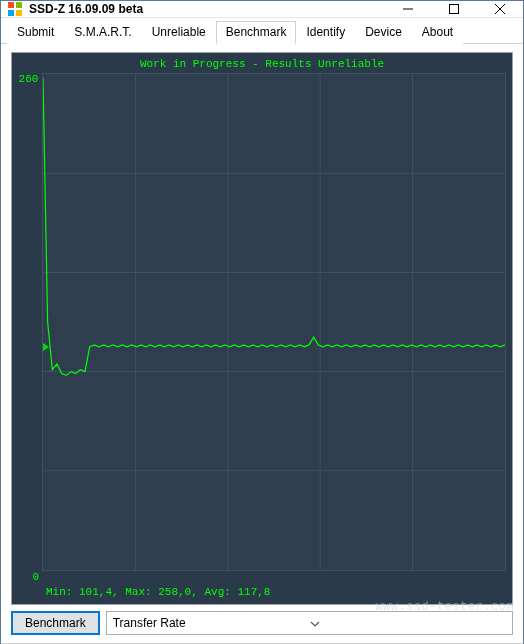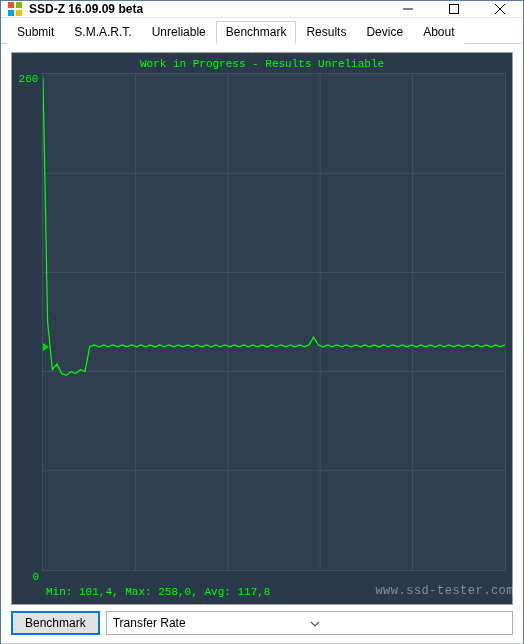--- a/index.html
+++ b/index.html
@@ -154,21 +154,21 @@
     border-top: 1px solid #d0d0d0;
     display: flex;
     align-items: center;
     padding: 2px 6px;
     gap: 6px;
     background: #f0f0f0;
   }
   .watermark {
     position: absolute;
     right: 10px;
-    bottom: 46px;
+    bottom: 30px;
     font-family: "Courier New", monospace;
     font-size: 12px;
     color: rgba(200,210,220,0.55);
     letter-spacing: 0.5px;
     pointer-events: none;
   }
 </style>
 </head>
 <body>
 
@@ -201,21 +201,21 @@
           </svg>
       </div>
     </div>
   </div>
 
   <div class="tabs">
     <div class="tab">Submit</div>
     <div class="tab">S.M.A.R.T.</div>
     <div class="tab">Unreliable</div>
     <div class="tab active">Benchmark</div>
-    <div class="tab">Results</div>
+    <div class="tab">Identify</div>
     <div class="tab">Device</div>
     <div class="tab">About</div>
   </div>
 
   <div class="content">
     <div class="chart-frame">
       <div class="chart-header">Work in Progress - Results Unreliable</div>
       <div class="chart-row1">
         <div class="ylabel-top">260</div>
         <div class="plot-wrap">

